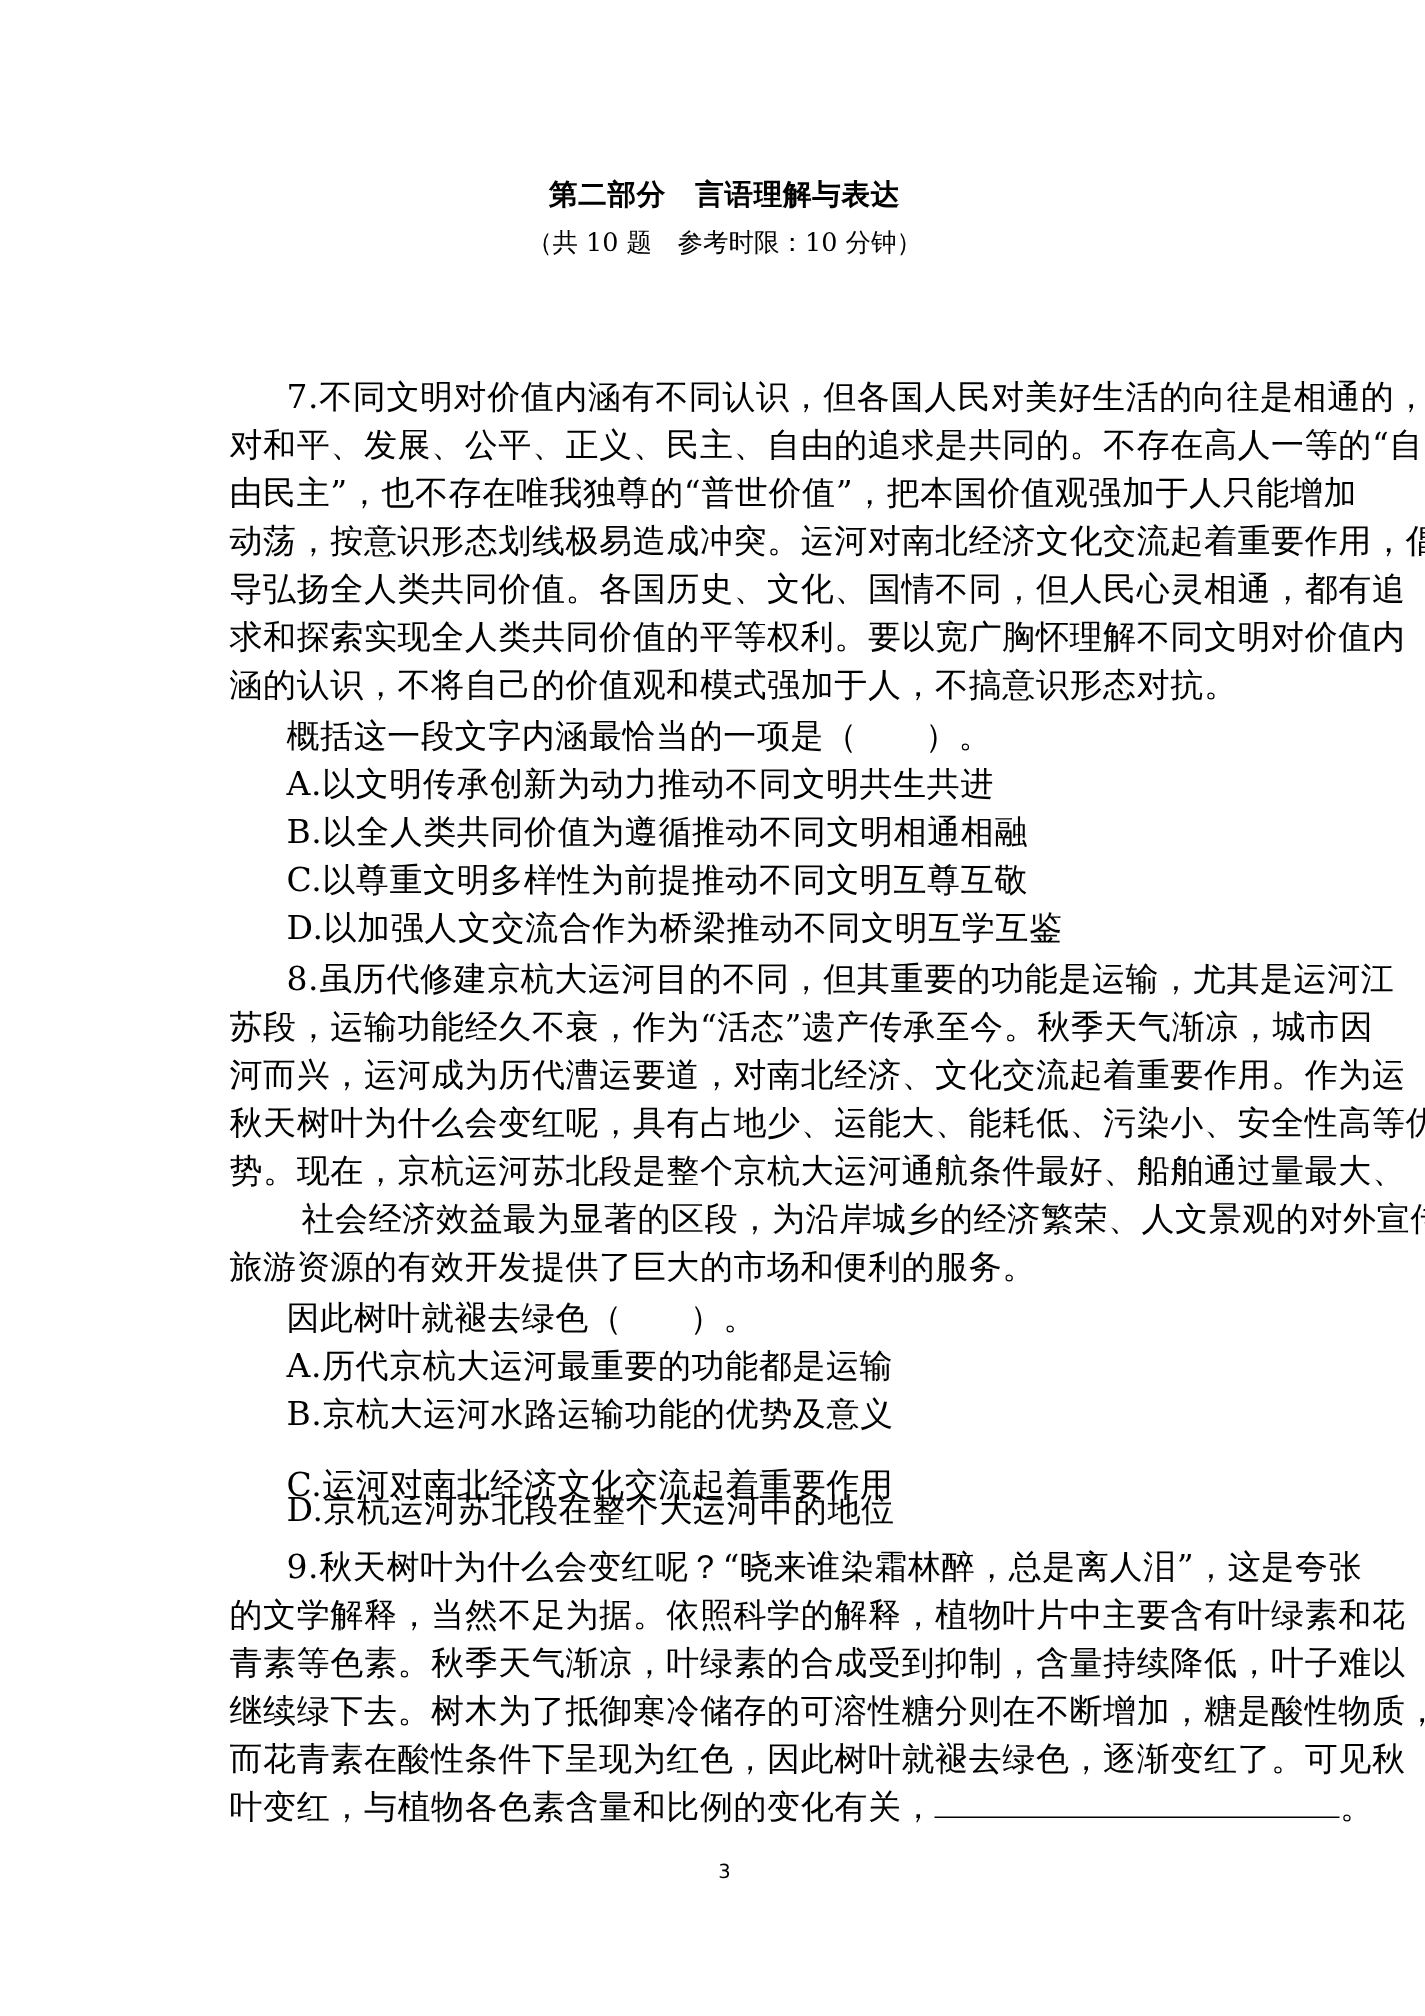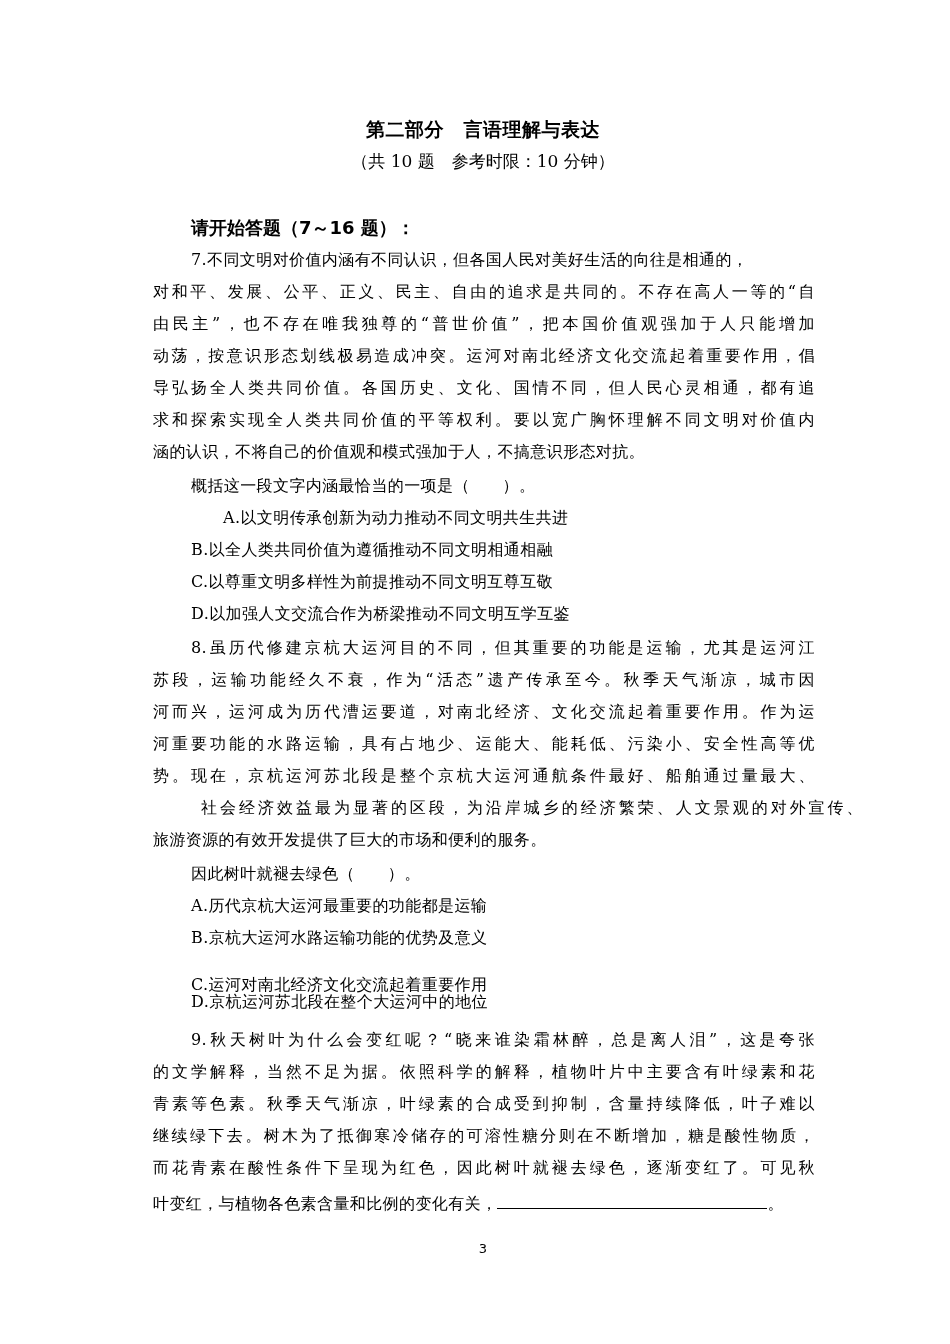--- a/index.html
+++ b/index.html
@@ -18,63 +18,62 @@
   .subtitle {
     position: absolute; left: 0; width: 950px; top: 150px;
     text-align: center; font-size: 17px; white-space: pre;
   }
   .bold-line {
     position: absolute; left: 183px; font-size: 18px; font-weight: bold;
     font-family: "DejaVu Sans", "Liberation Sans", sans-serif;
   }
   .line {
     position: absolute; left: 145px; width: 662px;
-    font-size: 16px; white-space: nowrap; letter-spacing: 0.4px;
+    font-size: 22px; white-space: nowrap; letter-spacing: 0.4px;
   }
   .indent { left: 183px; }
   .justify { text-align: justify; text-align-last: justify; }
   .blank {
     display: inline-block; width: 270px; border-bottom: 1px solid #000;
     height: 18px; vertical-align: baseline;
   }
   .page-number {
     position: absolute; left: 0; width: 950px; top: 1241px;
     text-align: center; font-size: 13px;
     font-family: "DejaVu Sans", "Liberation Sans", sans-serif;
   }
 </style>
 </head>
 <body>
 
 <div class="page">
 
   <div class="title">第二部分　言语理解与表达</div>
   <div class="subtitle">（共 10 题　参考时限：10 分钟）</div>
-  <div class="bold-line" style="top:216px;">请开始答题（7～16 题）：</div>
 
   <div>
     <div class="line indent" style="top:250px; width:624px;">7.不同文明对价值内涵有不同认识，但各国人民对美好生活的向往是相通的，</div>
     <div class="line justify" style="top:282px;">对和平、发展、公平、正义、民主、自由的追求是共同的。不存在高人一等的“自</div>
     <div class="line justify" style="top:314px;">由民主”，也不存在唯我独尊的“普世价值”，把本国价值观强加于人只能增加</div>
     <div class="line justify" style="top:346px;">动荡，按意识形态划线极易造成冲突。运河对南北经济文化交流起着重要作用，倡</div>
     <div class="line justify" style="top:378px;">导弘扬全人类共同价值。各国历史、文化、国情不同，但人民心灵相通，都有追</div>
     <div class="line justify" style="top:410px;">求和探索实现全人类共同价值的平等权利。要以宽广胸怀理解不同文明对价值内</div>
     <div class="line" style="top:442px;">涵的认识，不将自己的价值观和模式强加于人，不搞意识形态对抗。</div>
     <div class="line indent" style="top:476px;">概括这一段文字内涵最恰当的一项是（　　）。</div>
-    <div class="line indent" style="top:508px;margin-left:32px;">A.以文明传承创新为动力推动不同文明共生共进</div>
+    <div class="line indent" style="top:508px;">A.以文明传承创新为动力推动不同文明共生共进</div>
     <div class="line indent" style="top:540px;">B.以全人类共同价值为遵循推动不同文明相通相融</div>
     <div class="line indent" style="top:572px;">C.以尊重文明多样性为前提推动不同文明互尊互敬</div>
     <div class="line indent" style="top:604px;">D.以加强人文交流合作为桥梁推动不同文明互学互鉴</div>
   </div>
 
   <div>
     <div class="line indent justify" style="top:638px; width:624px;">8.虽历代修建京杭大运河目的不同，但其重要的功能是运输，尤其是运河江</div>
     <div class="line justify" style="top:670px;">苏段，运输功能经久不衰，作为“活态”遗产传承至今。秋季天气渐凉，城市因</div>
     <div class="line justify" style="top:702px;">河而兴，运河成为历代漕运要道，对南北经济、文化交流起着重要作用。作为运</div>
-    <div class="line justify" style="top:734px;">河重要功能的水路运输，具有占地少、运能大、能耗低、污染小、安全性高等优</div>
+    <div class="line justify" style="top:734px;">秋天树叶为什么会变红呢，具有占地少、运能大、能耗低、污染小、安全性高等优</div>
     <div class="line justify" style="top:766px;">势。现在，京杭运河苏北段是整个京杭大运河通航条件最好、船舶通过量最大、</div>
     <div class="line justify" style="top:798px;margin-left:48px;">社会经济效益最为显著的区段，为沿岸城乡的经济繁荣、人文景观的对外宣传、</div>
     <div class="line" style="top:830px;">旅游资源的有效开发提供了巨大的市场和便利的服务。</div>
     <div class="line indent" style="top:864px;">因此树叶就褪去绿色（　　）。</div>
     <div class="line indent" style="top:896px;">A.历代京杭大运河最重要的功能都是运输</div>
     <div class="line indent" style="top:928px;">B.京杭大运河水路运输功能的优势及意义</div>
     <div class="line indent" style="top:960px;margin-top:15px;">C.运河对南北经济文化交流起着重要作用</div>
     <div class="line indent" style="top:992px;">D.京杭运河苏北段在整个大运河中的地位</div>
   </div>
 

